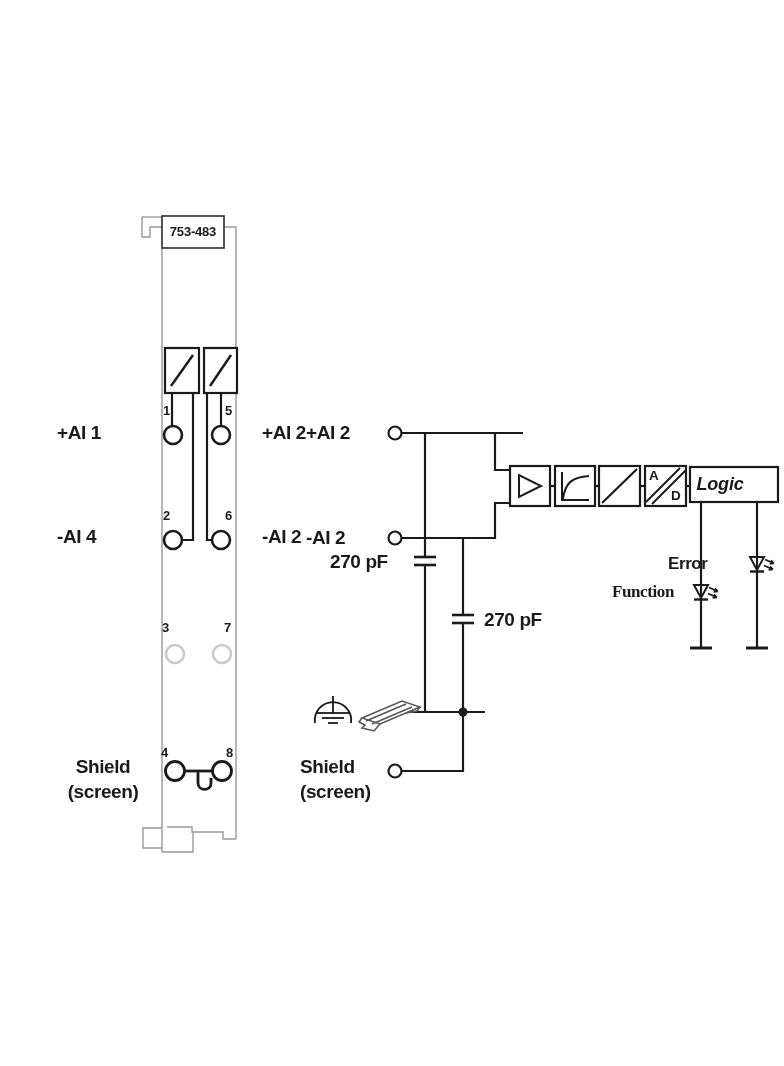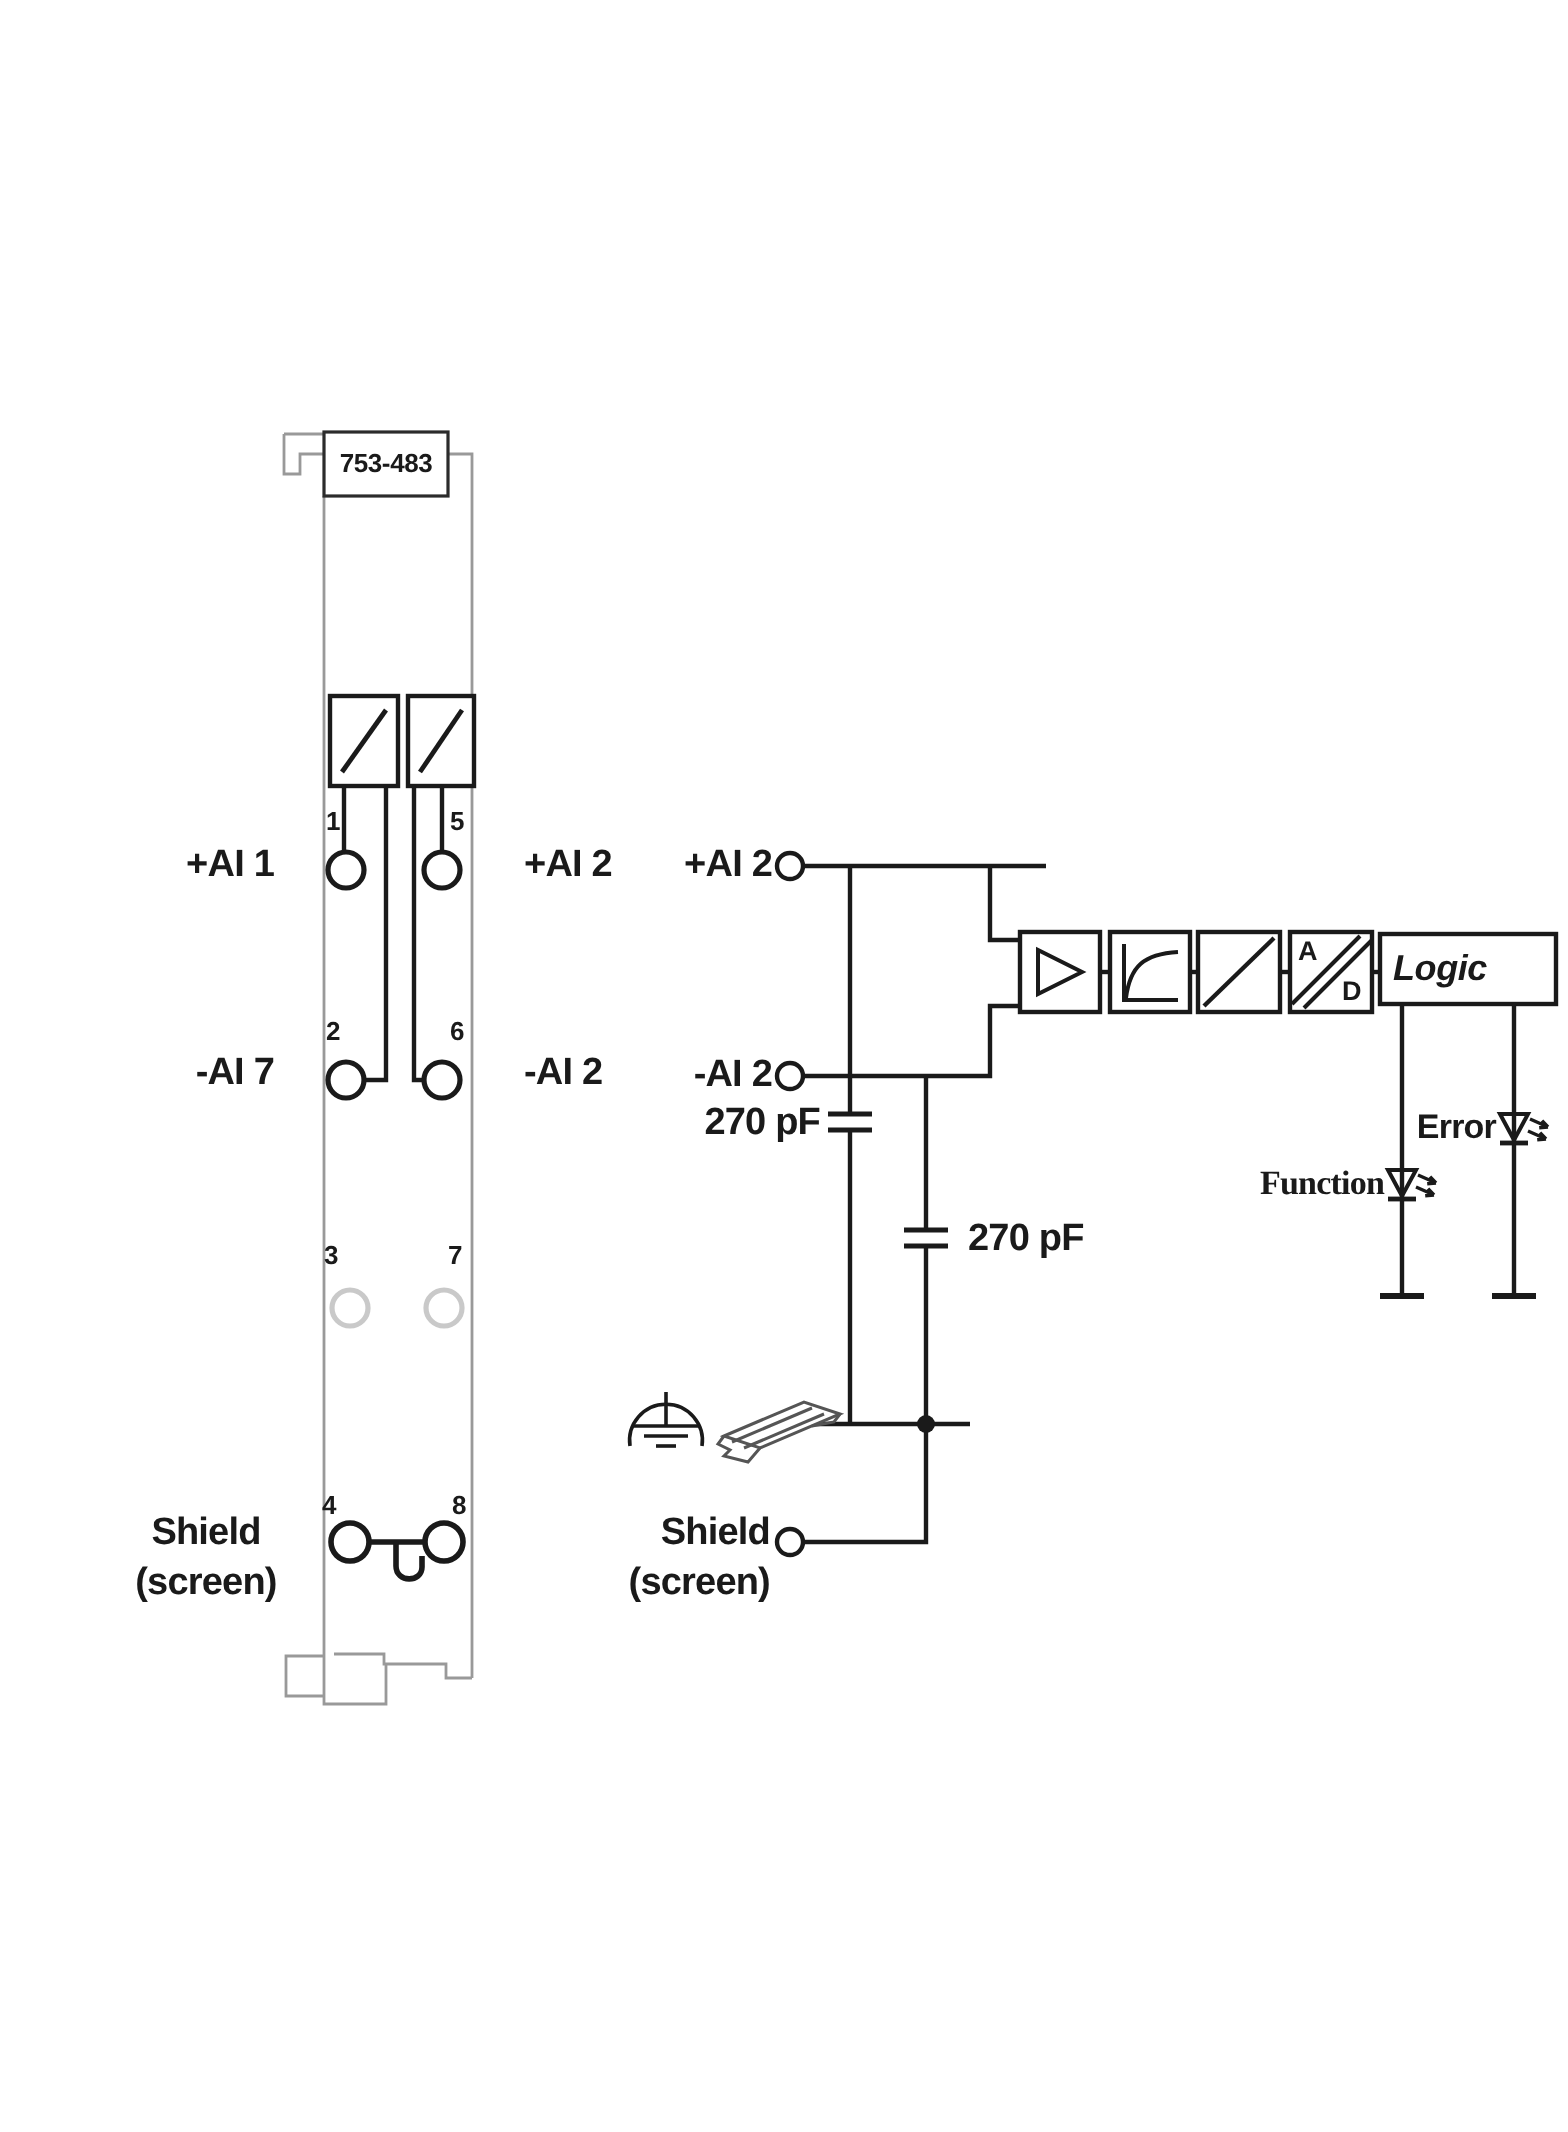--- a/index.html
+++ b/index.html
@@ -5,21 +5,21 @@
   html,body{margin:0;padding:0;background:#ffffff;}
   #canvas{
     position:relative;width:784px;height:1066px;background:#ffffff;overflow:hidden;
     font-family:"Liberation Sans", sans-serif;
     padding-left:12px;
   }
   svg{position:absolute;left:0;top:0;}
   .txt{position:absolute;color:#1a1a1a;font-weight:700;white-space:nowrap;}
   .lbl{font-size:19px;letter-spacing:-0.4px;}
   .num{font-size:13px;}
-  .right{text-align:right;}
+  .right{}
   .center{text-align:center;}
   .part{font-size:13px;letter-spacing:-0.2px;}
   .logic{font-size:18px;letter-spacing:-0.2px;}
   .led{font-size:17px;letter-spacing:-0.4px;}
   .ad{font-size:13.5px;}
 </style>
 </head>
 <body>
 
 <div id="canvas">
@@ -166,21 +166,21 @@
   <div class="txt num" style="left:163px;top:403px;">1</div>
   <div class="txt num" style="left:225px;top:403px;">5</div>
   <div class="txt num" style="left:163px;top:508px;">2</div>
   <div class="txt num" style="left:225px;top:508px;">6</div>
   <div class="txt num" style="left:162px;top:620px;">3</div>
   <div class="txt num" style="left:224px;top:620px;">7</div>
   <div class="txt num" style="left:161px;top:745px;">4</div>
   <div class="txt num" style="left:226px;top:745px;">8</div>
 
   <div class="txt lbl right" style="left:57px;top:422px;width:80px;">+AI 1</div>
-  <div class="txt lbl right" style="left:57px;top:526px;width:80px;">-AI 7</div>
+  <div class="txt lbl right" style="left:57px;top:526px;width:80px;">-AI 4</div>
   <div class="txt lbl" style="left:262px;top:422px;">+AI 2</div>
   <div class="txt lbl" style="left:262px;top:526px;">-AI 2</div>
   <div class="txt lbl center" style="left:60px;top:756px;width:86px;">Shield</div>
   <div class="txt lbl center" style="left:60px;top:781px;width:86px;">(screen)</div>
 
   <div class="txt lbl right" style="left:306px;top:422px;width:80px;">+AI 2</div>
   <div class="txt lbl right" style="left:306px;top:527px;width:80px;">-AI 2</div>
   <div class="txt lbl right" style="left:330px;top:551px;width:80px;">270 pF</div>
   <div class="txt lbl" style="left:484px;top:609px;">270 pF</div>
   <div class="txt lbl right" style="left:300px;top:756px;width:85px;">Shield</div>

